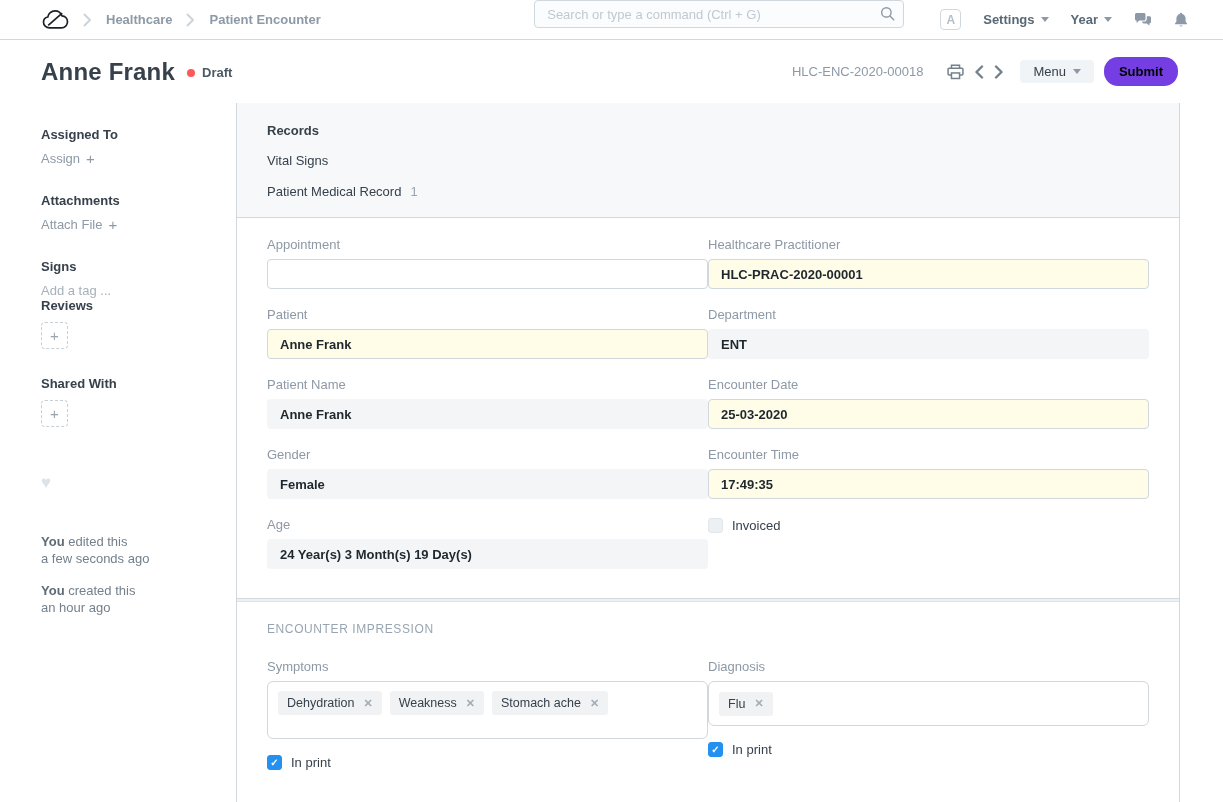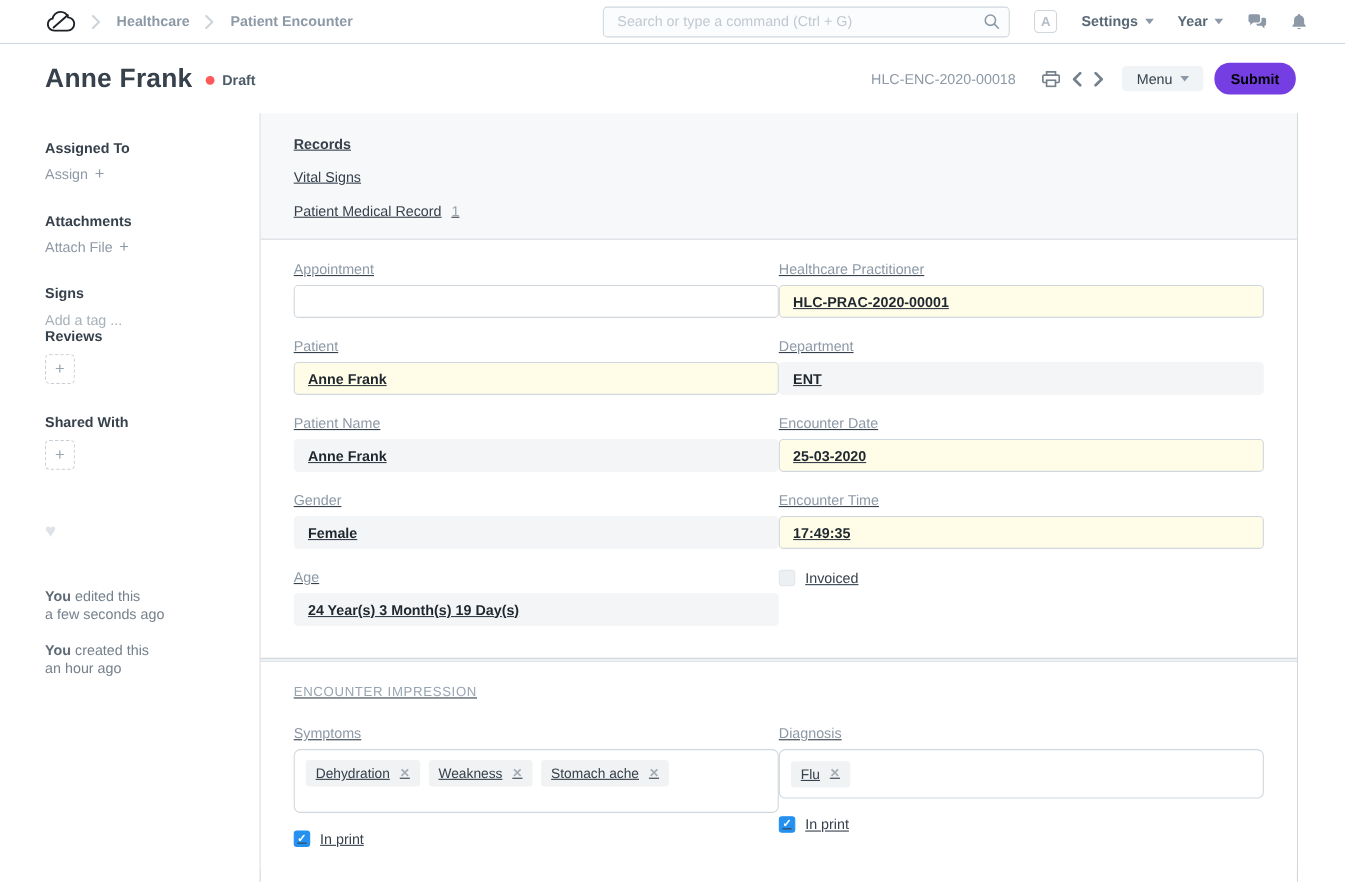--- a/index.html
+++ b/index.html
@@ -6,26 +6,26 @@
     --accent:#743ee2; --check:#2490ef; --red:#ff5858;
     --yellow:#fffce7; --fieldgray:#f4f5f6; --border:#d1d8dd;
     --text:#36414c; --label:#8d99a6; --muted:#c0c9d1;
   }
   *{box-sizing:border-box; margin:0; padding:0;}
   html,body{width:1223px; height:802px; overflow:hidden; background:#fff;
     font-family:"Liberation Sans", sans-serif; font-size:13px; color:var(--text);}
   svg{display:block;}
 
   
-  .navbar{height:40px; display:flex; align-items:center; padding:0 35px 0 42px;
+  .navbar{height:40px; display:flex; padding:0 35px 0 42px;
     border-bottom:1px solid var(--border); background:#fff;}
   .nav-left{display:flex; align-items:center; flex:1; min-width:0;}
   .crumb-sep{color:#cdd5db; margin:0 14px; display:flex;}
   .crumb{color:var(--label); font-weight:600; cursor:pointer; white-space:nowrap;}
-  .search-wrap{position:relative; width:370px; height:28px; margin-right:22px;}
+  .search-wrap{position:relative; width:370px; height:28px; margin-right:36px;}
   .search-wrap input{width:100%; height:100%; border:1px solid var(--border); border-radius:4px;
     background:#fbfcfd; padding:0 30px 0 12px; font-size:13px; color:var(--text);
     font-family:"Liberation Sans", sans-serif;}
   .search-wrap input::placeholder{color:var(--muted);}
   .search-icon{position:absolute; right:9px; top:6px; color:#8d99a6;}
   .nav-right{display:flex; align-items:center; gap:22px;}
   .avatar{width:21px; height:21px; border:1px solid var(--border); border-radius:4px;
     display:flex; align-items:center; justify-content:center; color:#b4bec7;
     font-size:12px; font-weight:600; cursor:pointer; background:#fff;}
   .nav-item{display:flex; align-items:center; gap:6px; color:#596875; font-weight:600; cursor:pointer;}
@@ -44,21 +44,21 @@
   .head-icon{color:#74808b; cursor:pointer; margin-left:10px;}
   .btn{border:none; border-radius:4px; font-size:13px; padding:4px 13px; cursor:pointer;
     font-family:"Liberation Sans", sans-serif;}
   .btn-default{background:#f0f4f7; color:var(--text); margin-left:16px; display:flex; align-items:center; gap:7px;}
   .btn-primary{background:var(--accent); color:#000000; font-weight:600; margin-left:10px; padding:7px 15px;border-radius:14px;}
 
   
   .content{position:relative; height:699px;}
   .sidebar{position:absolute; left:0; top:0; width:236px; height:100%; padding:24px 20px 0 41px;}
   .main{position:absolute; left:236px; top:0; width:944px; height:100%;
-    border-left:1px solid var(--border); border-right:1px solid var(--border); background:#fff;text-decoration:underline;}
+    border-left:1px solid var(--border); border-right:1px solid var(--border); background:#fff;}
 
   
   .sb-heading{font-weight:600; color:var(--text); margin-bottom:9px;}
   .sb-action{color:var(--label); cursor:pointer; margin-bottom:27px; display:flex; align-items:center; gap:6px;}
   .sb-action .plus{font-size:15px; line-height:10px;}
   .sb-plainaction{color:#a6b1b9; cursor:pointer; }
   .sb-addbox{width:27px; height:27px; border:1px dashed #c8ced5; border-radius:4px; color:#9aa5ae;
     display:flex; align-items:center; justify-content:center; font-size:15px; cursor:pointer; margin-bottom:27px;}
   .sb-heart{color:#dde3e9; font-size:17px; margin:46px 0 0; cursor:pointer;}
   .sb-activity{margin-top:40px; color:#74808b; line-height:17px;}

